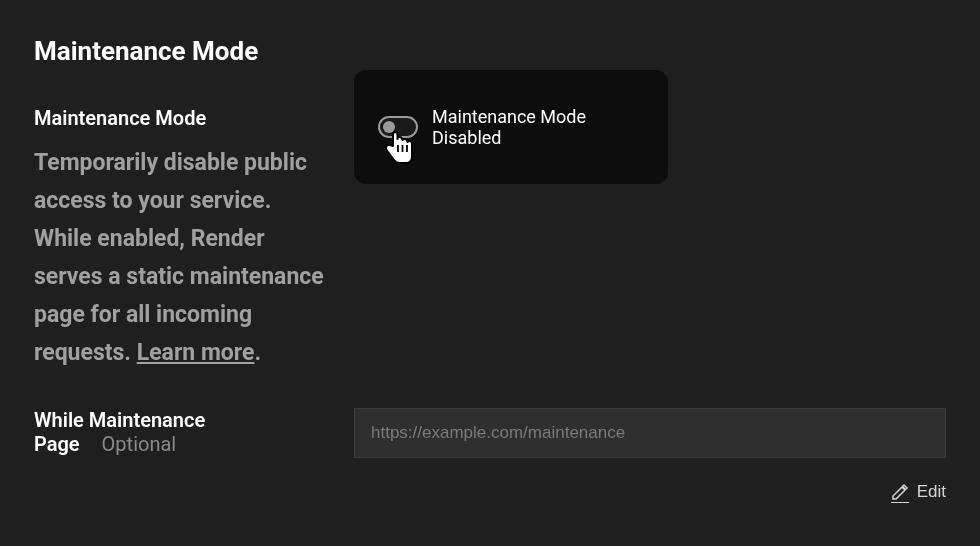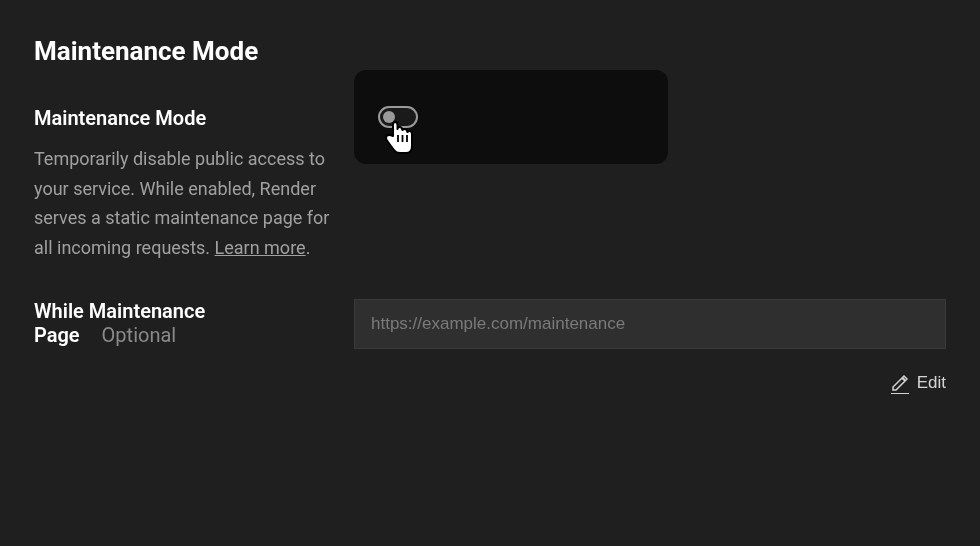--- a/index.html
+++ b/index.html
@@ -36,22 +36,23 @@
       flex: 1;
     }
     .section-heading {
       color: #ffffff;
       font-size: 20px;
       font-weight: 600;
       margin-bottom: 14px;
     }
     .section-description {
       color: #a0a0a0;
-      font-size: 18px;
+      font-size: 23px;
       line-height: 1.65;
+      font-weight: bold;
     }
     .link {
       text-decoration: underline;
       color: #a0a0a0;
       cursor: pointer;
     }
     .optional-badge {
       color: #8a8a8a;
       font-weight: 400;
       margin-left: 22px;
@@ -163,20 +164,21 @@
         <div class="toggle-switch">
           <div class="toggle-knob"></div>
         </div>
         <svg class="cursor-hand" viewBox="0 0 36 36">
           <path d="M 13 2 Q 11 2 11 5 L 11 16 Q 9 15 7 15 Q 4 15 4 18 Q 4 20 6 22 L 12 30 Q 14 33 18 33 L 24 33 Q 30 33 30 26 L 30 14 Q 30 11 27.5 11 Q 26 11 25.5 12 Q 25 9 22.5 9 Q 21 9 20.5 10 Q 20 7 17.5 7 Q 16 7 15.5 9 L 15.5 5 Q 15.5 2 13 2 Z" fill="#ffffff" stroke="#000000" stroke-width="2" stroke-linejoin="round"></path>
           <line x1="16" y1="15" x2="16" y2="22" stroke="#000000" stroke-width="1.8"></line>
           <line x1="20.5" y1="15" x2="20.5" y2="22" stroke="#000000" stroke-width="1.8"></line>
           <line x1="25" y1="15" x2="25" y2="22" stroke="#000000" stroke-width="1.8"></line>
         </svg>
       </div>
+      <span class="toggle-label">Maintenance Mode Disabled</span>
     </div>
   </div>
 </div>
 
 <div class="section">
   <div class="section-left">
     <h2 class="section-heading">
       <span>While Maintenance Page</span><span class="optional-badge">Optional</span>
     </h2>
   </div>

